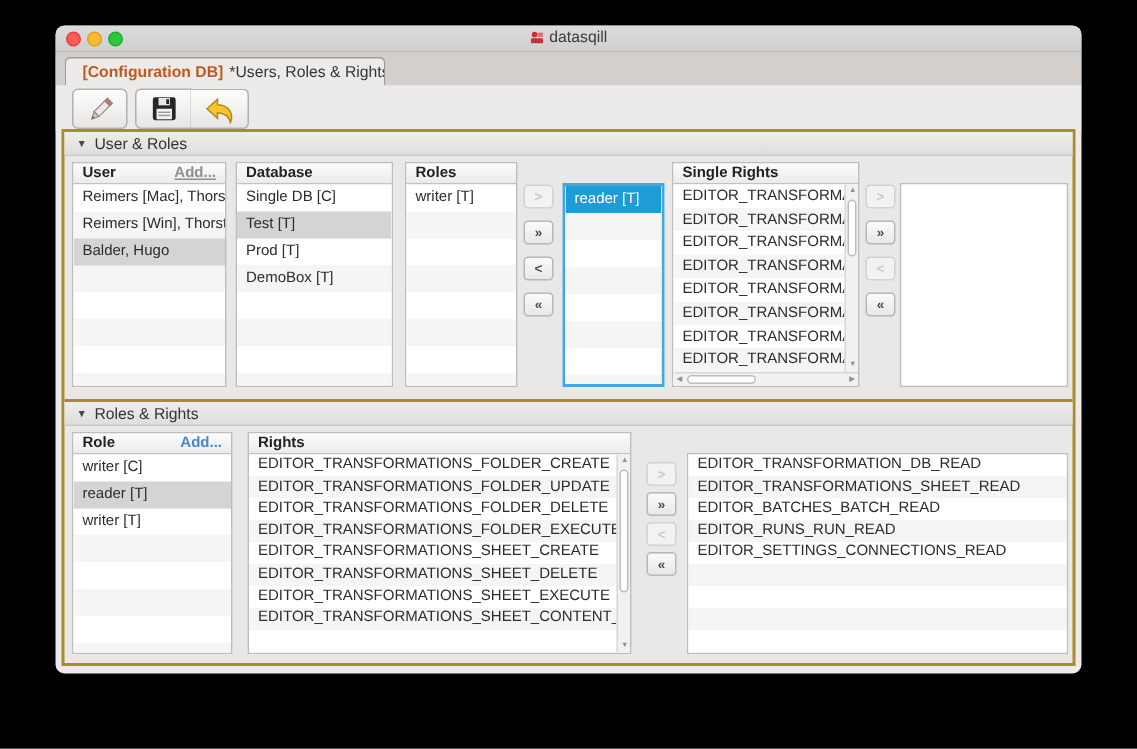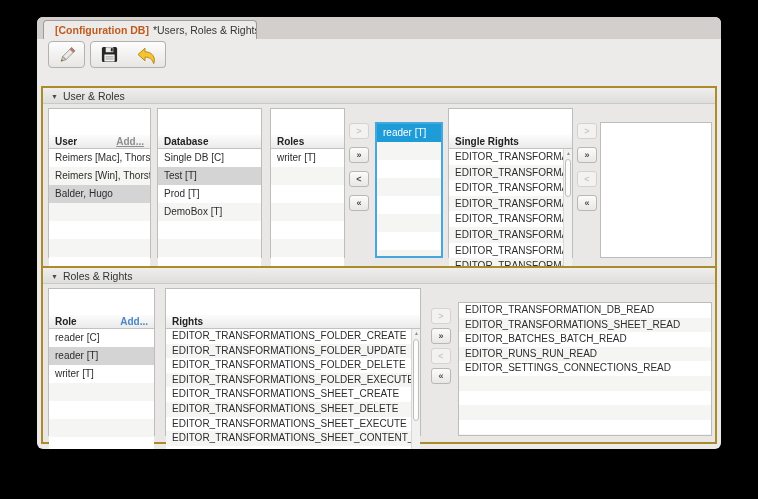--- a/index.html
+++ b/index.html
@@ -27,21 +27,21 @@
   .tbtn.save{left:53px;width:38px;border-radius:4px 0 0 4px;}
   .tbtn.undo{left:90px;width:39px;border-radius:0 4px 4px 0;border-left:none;}
   
   .content{position:absolute;left:4px;top:69px;width:676px;height:358px;border:2px solid #ab8c2d;background:#e9e8e6;box-sizing:border-box;}
   .cinner{position:relative;width:672px;height:354px;}
   .sechead{position:absolute;left:0;width:672px;height:16px;background:linear-gradient(#efeeec,#dededc);border-bottom:1px solid #c9c9c7;font-size:10.5px;color:#333;line-height:16px;padding-left:8px;box-sizing:border-box;}
   .sechead .tri{font-size:7px;color:#4a4a4a;margin-right:5px;vertical-align:1px;}
   .divider{position:absolute;left:0;top:178px;width:672px;height:2px;background:#ab8c2d;}
   
   .panel{position:absolute;border:1px solid #bdbdbd;background:#fff;box-sizing:border-box;}
-  .colhead{height:14px;line-height:13px;background:linear-gradient(#fcfcfc,#ebebeb);border-bottom:1px solid #c2c2c2;font-size:10px;font-weight:bold;color:#222;padding:0 6px;box-sizing:border-box;display:flex;justify-content:space-between;align-items:center;margin-top:26px;}
+  .colhead{height:14px;line-height:13px;background:linear-gradient(#fcfcfc,#ebebeb);border-bottom:1px solid #c2c2c2;font-size:10px;font-weight:bold;color:#222;padding:0 6px;box-sizing:border-box;display:flex;justify-content:space-between;align-items:center;}
   .add-gray{font-weight:bold;font-size:10px;color:#8e8e8e;text-decoration:underline;cursor:pointer;}
   .add-blue{font-weight:bold;font-size:10px;color:#4c86c6;text-decoration:none;cursor:pointer;}
   .listwrap{position:relative;overflow:hidden;background:#fff;}
   .rows{position:absolute;left:0;top:0;bottom:0;right:0;overflow:hidden;}
   .rows.has-v{right:9px;}
   .lrow{font-size:10px;color:#2c2c2c;padding:0 6px;white-space:nowrap;overflow:hidden;box-sizing:border-box;}
   .lrow.sel-gray{background:#d4d4d4;}
   .lrow.sel-blue{background:#1e9cd8;color:#fff;}
   .focusblue{border:2px solid #45a7dd;}
   
@@ -55,20 +55,34 @@
   .scar{position:absolute;font-size:5px;color:#8f8f8f;line-height:5px;}
   .vthumb{position:absolute;left:1px;width:6px;background:#fdfdfd;border:1px solid #bdbdbd;border-radius:3px;box-sizing:border-box;}
   .hthumb{position:absolute;top:1px;height:6px;background:#fdfdfd;border:1px solid #bdbdbd;border-radius:3px;box-sizing:border-box;}
 </style>
 </head>
 <body>
 
 <div class="stage">
   <div class="window">
 
+    <div class="titlebar">
+      <div class="lights">
+        <div class="light red"></div>
+        <div class="light yellow"></div>
+        <div class="light green"></div>
+      </div>
+      <div class="titlewrap">
+        <svg width="10" height="10" viewBox="0 0 10 10">
+            <rect x="1" y="5.5" width="8" height="3.4" rx="0.8" fill="#c23434"></rect>
+            <circle cx="3.4" cy="3" r="1.9" fill="#c23434"></circle>
+            <rect x="5.6" y="1.6" width="3.4" height="3" rx="0.6" fill="#e27070"></rect>
+          </svg><span>datasqill</span>
+      </div>
+    </div>
 
     <div class="tabbar">
       <div class="tab">
         <svg width="13" height="11" viewBox="0 0 13 11">
           <circle cx="4" cy="3" r="2.1" fill="#e26a64"></circle>
             <path d="M0.5 10 C0.5 7 2 5.6 4 5.6 C6 5.6 7.5 7 7.5 10 Z" fill="#e26a64"></path>
           <circle cx="8.6" cy="3.4" r="2.2" fill="#c22f2b"></circle>
             <path d="M5 10.6 C5 7.4 6.6 6 8.6 6 C10.6 6 12.3 7.4 12.3 10.6 Z" fill="#c22f2b"></path>
         </svg>
         <span class="db">[Configuration DB]</span>
@@ -205,21 +219,21 @@
         <div class="divider"></div>
         <div class="sechead" style="top:180px;"><span class="tri">▼</span><span>Roles &amp; Rights</span></div>
 
         <div class="panel" style="left:5px;top:200px;width:107px;height:148px;">
           <div class="colhead">
             <span>Role</span>
             <a class="add-blue">Add...</a>
           </div>
           <div class="listwrap" style="height:132px;">
             <div class="rows" style="background: repeating-linear-gradient(rgb(255, 255, 255) 0px, rgb(255, 255, 255) 18px, rgb(245, 245, 244) 18px, rgb(245, 245, 244) 36px);">
-                <div class="lrow" style="height: 18px; line-height: 18px;">reader [C]</div>
+                <div class="lrow" style="height: 18px; line-height: 18px;">writer [C]</div>
                 <div class="lrow sel-gray" style="height: 18px; line-height: 18px;">reader [T]</div>
                 <div class="lrow" style="height: 18px; line-height: 18px;">writer [T]</div>
               </div>
           </div>
         </div>
 
         <div class="panel" style="left:122px;top:200px;width:256px;height:148px;">
           <div class="colhead">
             <span>Rights</span>
           </div>

